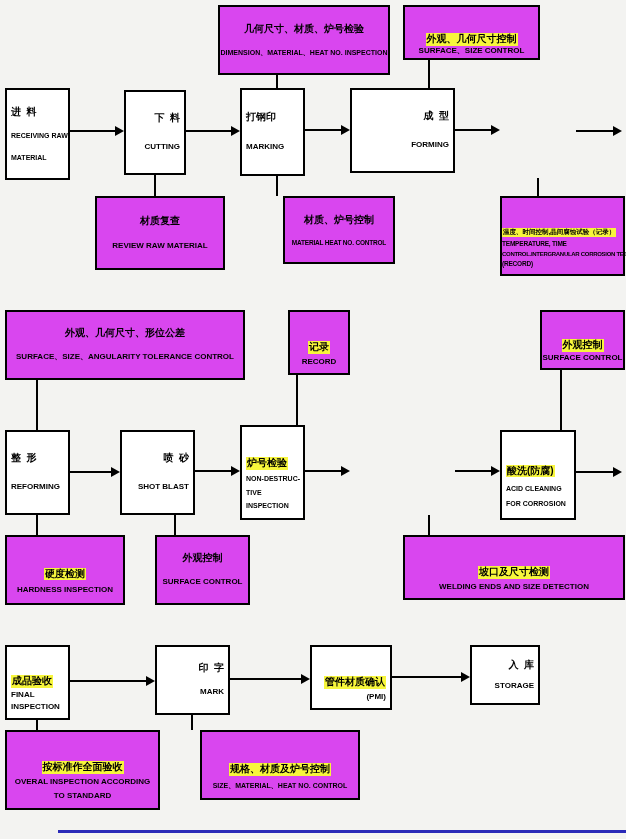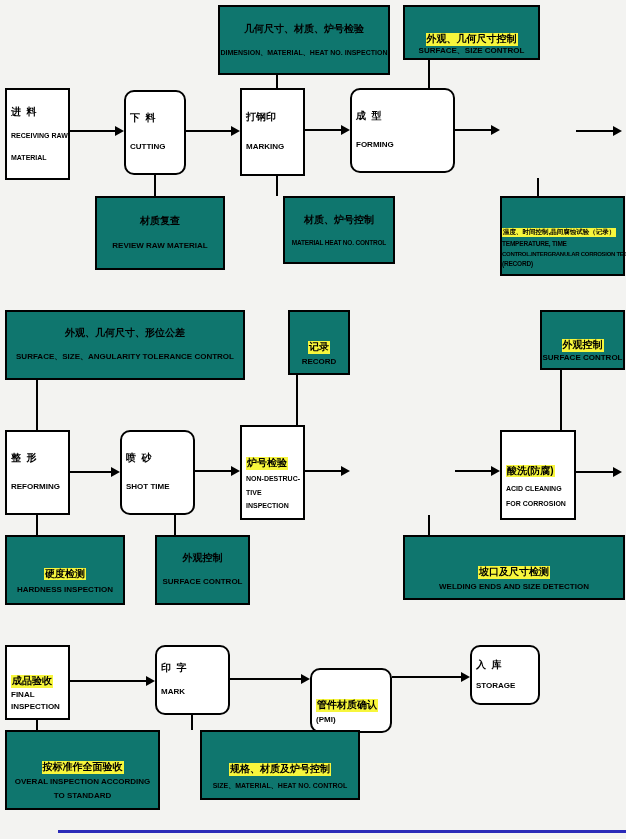--- a/index.html
+++ b/index.html
@@ -2,23 +2,23 @@
 <html><head>
 <meta charset="utf-8">
 <style>
   * { margin:0; padding:0; box-sizing:border-box; }
   html,body { background:#e9e9e7; font-family:"Liberation Sans", sans-serif; }
   #canvas { position:relative; width:626px; height:839px; background:#f3f3f1; overflow:hidden; }
 
   .pbox { position:absolute; background:#ffffff; border:2px solid #000;
           display:flex; flex-direction:column; justify-content:space-evenly;
           align-items:flex-start; padding:3px 4px; font-weight:bold; color:#000; }
-  .pbox.c { align-items:flex-start; text-align:center;border-radius:10px; }
+  .pbox.c { align-items:flex-end; text-align:center; }
 
-  .ybox { position:absolute; background:#0f766e; border:2px solid #000;
+  .ybox { position:absolute; background:#d946ef; border:2px solid #000;
           display:flex; flex-direction:column; justify-content:space-evenly;
           align-items:center; text-align:center; padding:3px 0; font-weight:bold; color:#000; }
   .ybox.left { align-items:flex-start; text-align:left; }
 
   .zh    { font-size:10px; white-space:pre; line-height:1.25; }
   .zh-sm { font-size:6.5px; white-space:pre; }
   .en    { font-size:8px;   white-space:pre; line-height:1.3; }
   .en-sm { font-size:7px;   white-space:pre; line-height:1.3; }
   .en-xs { font-size:6.5px; white-space:pre; letter-spacing:-0.2px; }
   .en-xxs{ font-size:6px;   white-space:pre; letter-spacing:-0.3px; }
@@ -106,21 +106,21 @@
   <div class="vline" style="left:36px;top:380px;height:50px"></div>
   <div class="vline" style="left:296px;top:375px;height:50px"></div>
   <div class="vline" style="left:560px;top:370px;height:60px"></div>
 
   <div class="pbox" style="left:5px;top:430px;width:65px;height:85px">
     <div class="zh">整  形</div>
     <div class="en">REFORMING</div>
   </div>
   <div class="pbox c" style="left:120px;top:430px;width:75px;height:85px">
     <div class="zh">喷  砂</div>
-    <div class="en">SHOT TIME</div>
+    <div class="en">SHOT BLAST</div>
   </div>
   <div class="pbox" style="left:240px;top:425px;width:65px;height:95px">
     <div class="zh hl">炉号检验</div>
     <div class="en-sm">NON-DESTRUC-</div>
     <div class="en-sm">TIVE</div>
     <div class="en-sm">INSPECTION</div>
   </div>
   <div class="pbox" style="left:500px;top:430px;width:76px;height:90px">
     <div class="zh hl">酸洗(防腐)</div>
     <div class="en-sm">ACID CLEANING</div>
@@ -152,21 +152,21 @@
 
   <div class="pbox" style="left:5px;top:645px;width:65px;height:75px">
     <div class="zh hl">成品验收</div>
     <div class="en">FINAL</div>
     <div class="en">INSPECTION</div>
   </div>
   <div class="pbox c" style="left:155px;top:645px;width:75px;height:70px">
     <div class="zh">印  字</div>
     <div class="en">MARK</div>
   </div>
-  <div class="pbox c" style="left:310px;top:668px;width:82px;height:65px">
+  <div class="pbox c" style="left:310px;top:645px;width:82px;height:65px">
     <div class="zh hl">管件材质确认</div>
     <div class="en">(PMI)</div>
   </div>
   <div class="pbox c" style="left:470px;top:645px;width:70px;height:60px">
     <div class="zh">入  库</div>
     <div class="en">STORAGE</div>
   </div>
 
   <div class="harrow" style="left:70px;top:680px;width:83px"></div>
   <div class="harrow" style="left:230px;top:678px;width:78px"></div>

